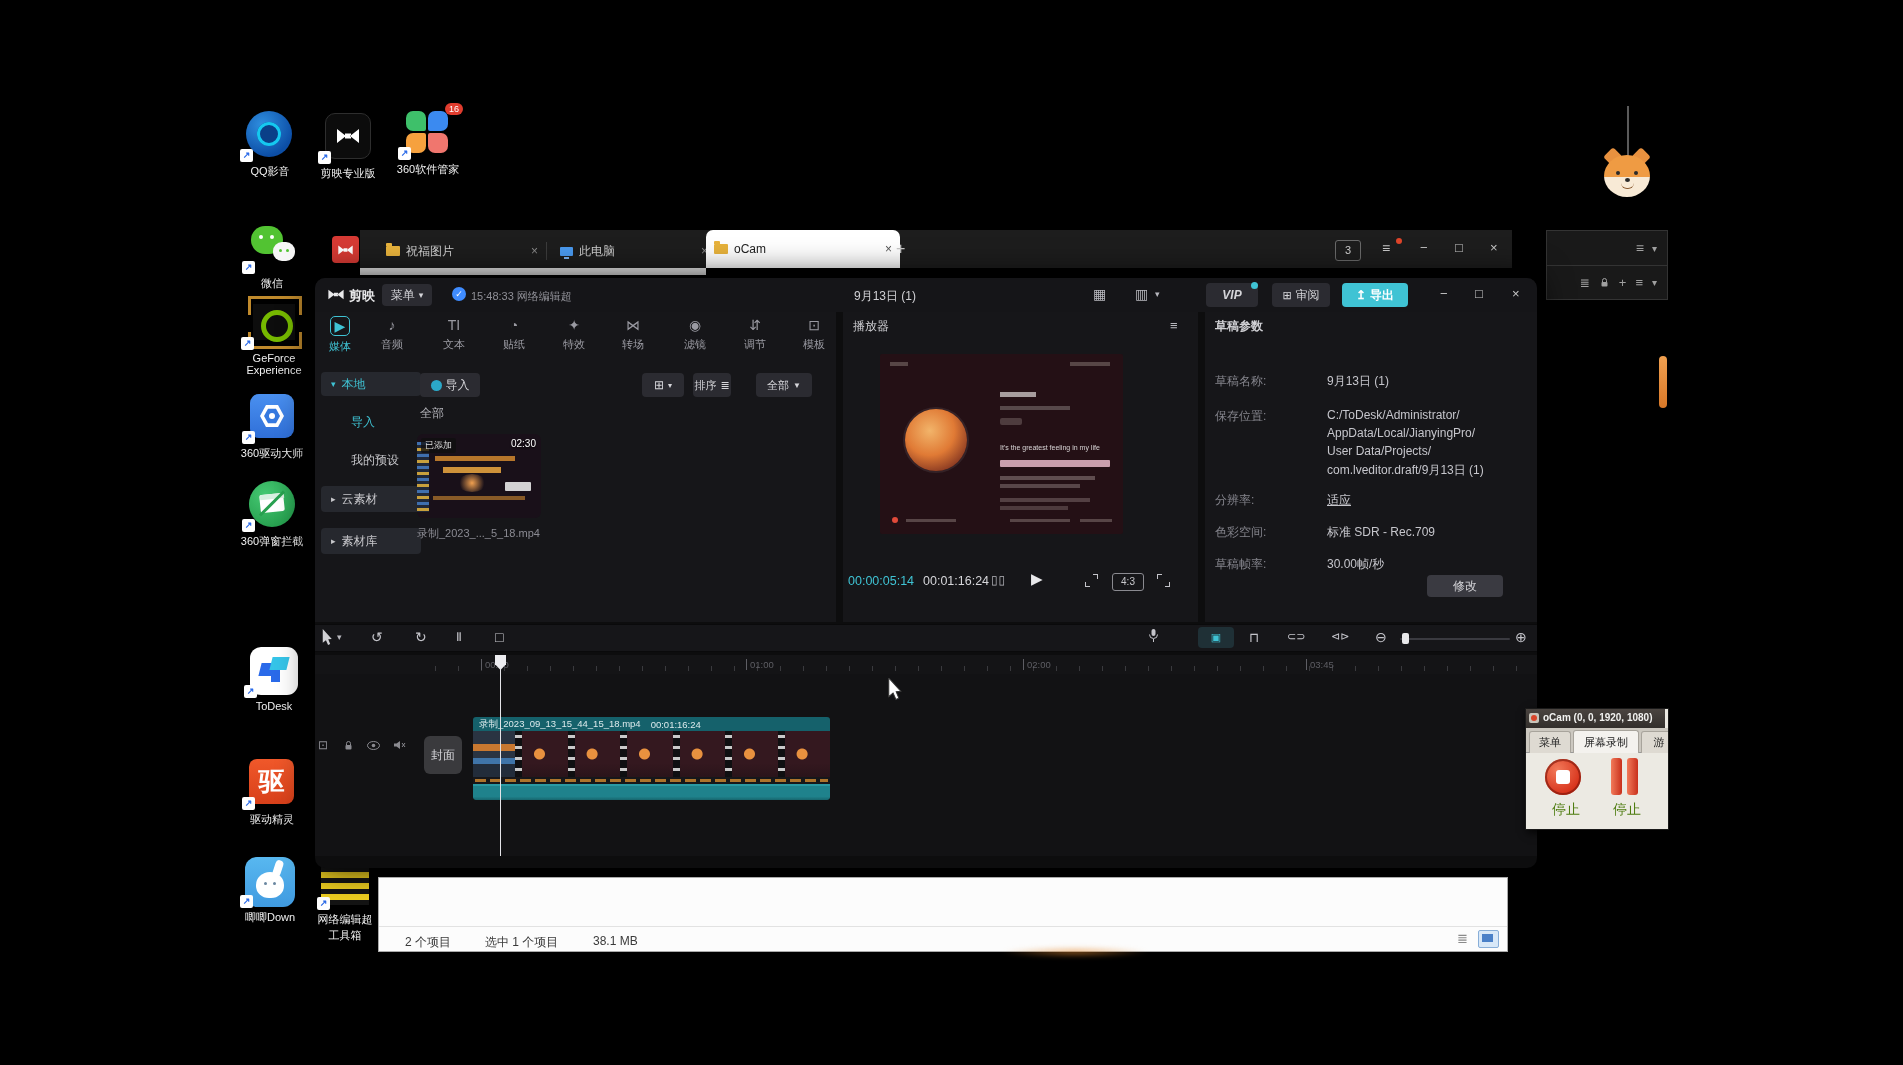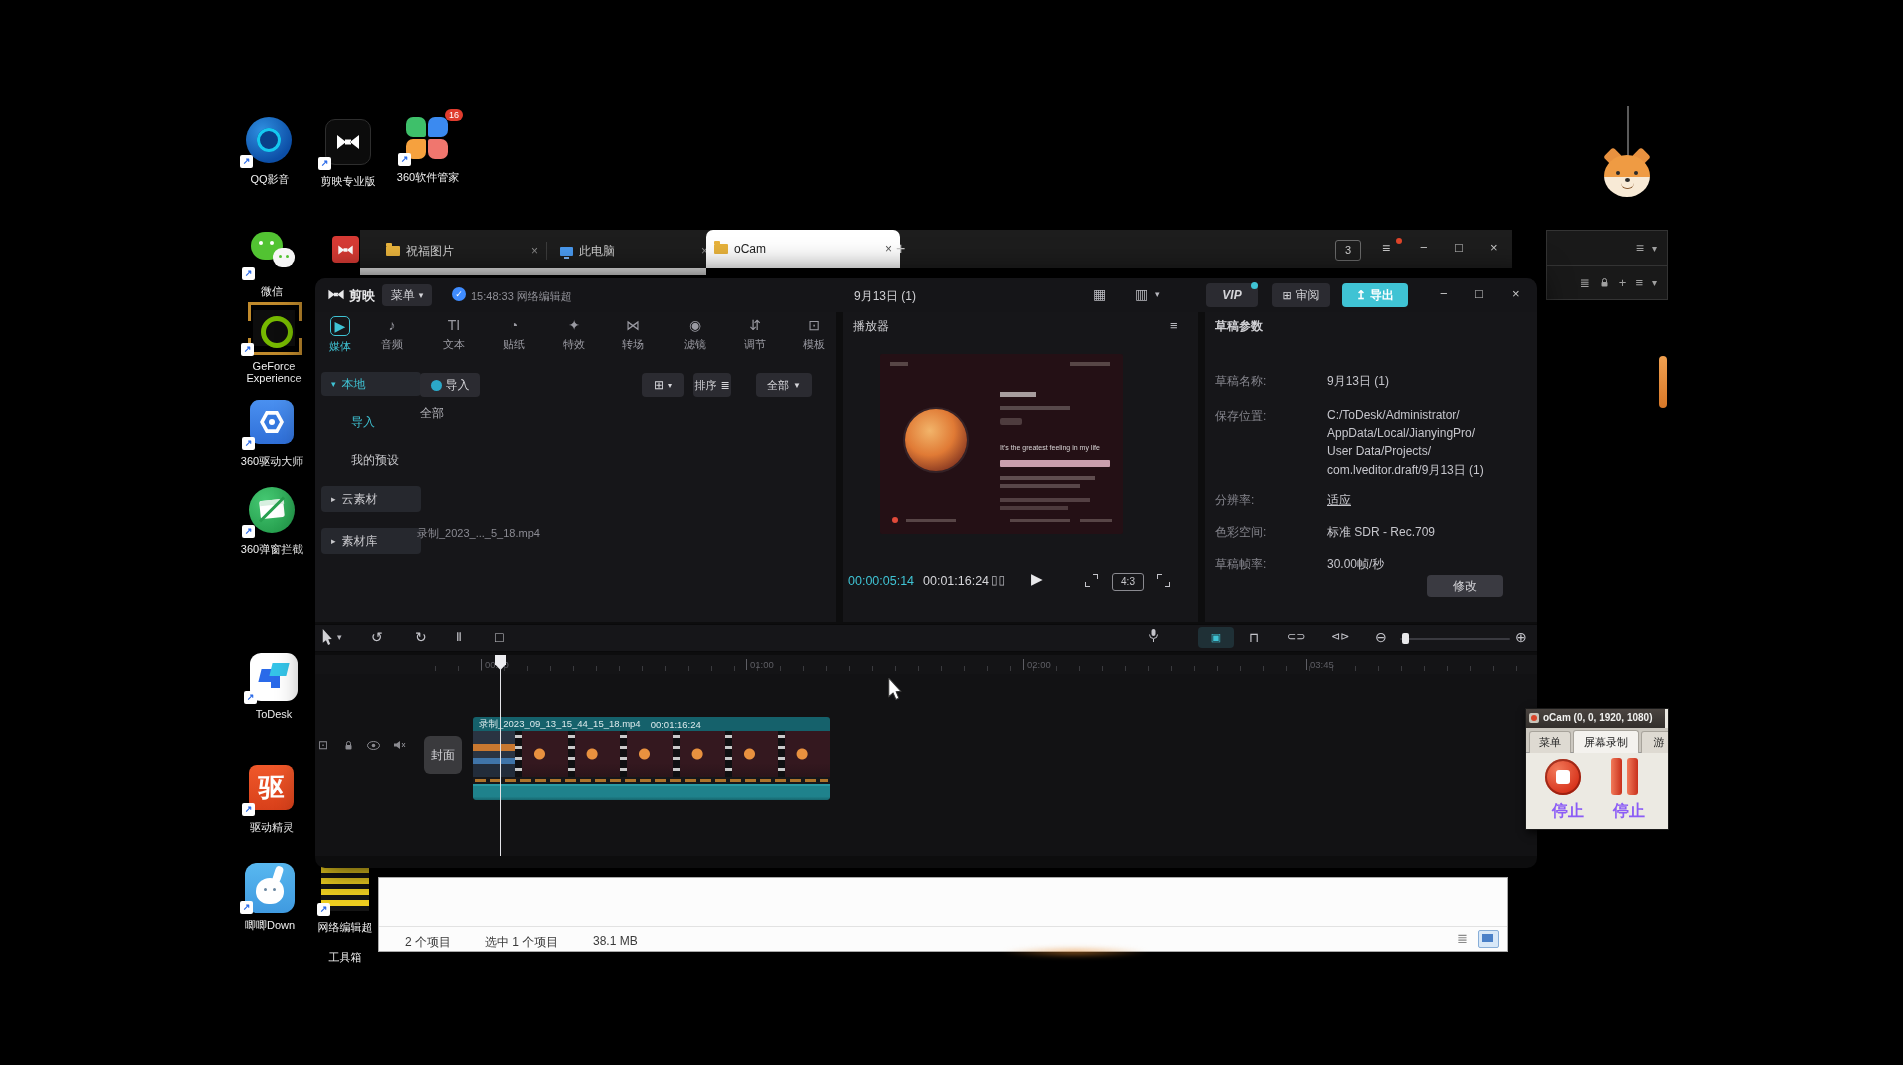--- a/index.html
+++ b/index.html
@@ -1,21 +1,21 @@
 <!DOCTYPE html>
 <html><head>
 <meta charset="utf-8">
 <style>
   html,body{margin:0;padding:0;background:#000;}
   #screen{position:relative;width:1903px;height:1065px;background:#000;overflow:hidden;
           font-family:"Liberation Sans",sans-serif;color:#ccc;}
   .p{position:absolute;}
   
   .dtile{text-align:center;cursor:default;}
-  .dic{position:relative;width:54px;height:50px;margin:6px auto;}
+  .dic{position:relative;width:54px;height:50px;margin:0 auto;}
   .dlabel{font-size:11px;color:#f0f0f0;text-shadow:0 1px 2px #000;margin-top:4px;
           white-space:nowrap;overflow:hidden;}
   .dlabel.wrap{white-space:normal;line-height:12px;max-height:25px;}
   .sc{position:absolute;left:-3px;bottom:-2px;width:13px;height:13px;background:#fff;
       border-radius:2px;font-size:9px;line-height:13px;color:#2a6ae9;font-weight:bold;text-align:center;}
   
   .tabbar{background:#1d1d1d;}
   .etab{display:flex;align-items:center;gap:6px;padding:0 8px;font-size:12px;color:#cfcfcf;}
   .etab .x{margin-left:auto;color:#8a8a8a;font-size:12px;}
   .etab.active{background:#fff;color:#222;border-radius:7px 7px 0 0;}
@@ -60,21 +60,21 @@
   .fsq:before{left:0;top:0;border-left:1.5px solid #c4c4ca;border-top:1.5px solid #c4c4ca;}
   .fsq:after{right:0;bottom:0;border-right:1.5px solid #c4c4ca;border-bottom:1.5px solid #c4c4ca;}
   .fsq2:before{left:0;bottom:0;top:auto;border-left:1.5px solid #c4c4ca;border-bottom:1.5px solid #c4c4ca;border-top:none;}
   .fsq2:after{right:0;top:0;bottom:auto;border-right:1.5px solid #c4c4ca;border-top:1.5px solid #c4c4ca;border-bottom:none;}
   
   #ocam{left:1525px;top:708px;width:142px;height:120px;border:1px solid #1a1a1a;
         box-shadow:2px 3px 8px rgba(0,0,0,.8);overflow:hidden;background:#eceae3;}
   .octab{position:absolute;top:3px;height:21px;background:#dedad2;border:1px solid #a8a49c;
          border-bottom:none;border-radius:3px 3px 0 0;font-size:11px;color:#222;
          display:flex;align-items:center;justify-content:center;}
-  .stoplbl{font-size:16px;color:#8b5cf6;font-weight:bold;}
+  .stoplbl{font-size:14px;color:#4d7c0f;}
 </style>
 </head>
 <body>
 
 <div id="screen">
 
   <div class="dtile p" style="left:230px;top:110px;width:80px">
     <div class="dic">
       <div class="p" style="left:3px;top:1px;width:46px;height:46px;border-radius:50%;background:radial-gradient(circle at 35% 30%,#2f8fe0,#0c4ea6 72%)"></div>
       <div class="p" style="left:14px;top:12px;width:24px;height:24px;border-radius:50%;background:#0a3f88;box-shadow:inset 0 0 0 3px #15c8f0"></div>
@@ -183,21 +183,21 @@
     </div>
     <div class="dlabel">唧唧Down</div>
   </div>
 
   <div class="dtile p" style="left:300px;top:860px;width:90px">
     <div class="dic" style="width:50px;height:48px">
       <div class="p" style="left:1px;top:1px;width:48px;height:44px;background:repeating-linear-gradient(180deg,#f0d020 0 6px,#141414 6px 11px)"></div>
       <span class="sc">↗</span>
     </div>
     <div class="dlabel">网络编辑超</div>
-    <div class="dlabel" style="margin-top:15px">工具箱</div>
+    <div class="dlabel" style="margin-top:1px">工具箱</div>
   </div>
 
   <div class="p tabbar" style="left:360px;top:230px;width:1152px;height:38px"></div>
   <div class="p" style="left:332px;top:236px;width:27px;height:27px;border-radius:4px;background:#d63a34">
     <svg class="p" style="left:5px;top:8px" width="17" height="12" viewBox="0 0 26 18">
         <path d="M2 2 L11 9 L2 16 Z M24 2 L15 9 L24 16 Z M10 6.5 h6 v5 h-6 Z" fill="#fff"></path>
       </svg>
   </div>
 
   <div class="p etab" style="left:378px;top:235px;width:152px;height:32px">
@@ -341,20 +341,30 @@
     <div class="p jbtn" style="left:378px;top:95px;width:38px;height:24px;font-size:11px">
       <span>排序</span>
       <span>≣</span>
     </div>
     <div class="p jbtn" style="left:441px;top:95px;width:56px;height:24px;font-size:11px">
       <span>全部</span>
       <span style="font-size:8px">▼</span>
     </div>
     <span class="p" style="left:105px;top:127px;font-size:12px;color:#b4b4ba">全部</span>
 
+    <div class="p" style="left:102px;top:156px;width:124px;height:84px;border-radius:6px;background:#191019;overflow:hidden">
+      <div class="p" style="left:0;top:8px;width:12px;height:70px;background:repeating-linear-gradient(180deg,#3f6fae 0 3px,#202838 3px 6px,#c8a03c 6px 9px,#202838 9px 12px)"></div>
+      <div class="p" style="left:18px;top:22px;width:80px;height:5px;background:#c8822e;opacity:.9"></div>
+      <div class="p" style="left:26px;top:33px;width:58px;height:6px;background:#d89a3c;opacity:.95"></div>
+      <div class="p" style="left:40px;top:40px;width:30px;height:18px;border-radius:50%;background:radial-gradient(circle,#f0a050,rgba(0,0,0,0) 70%)"></div>
+      <div class="p" style="left:88px;top:48px;width:26px;height:9px;background:#e8e8e8;opacity:.9;border-radius:1px"></div>
+      <div class="p" style="left:16px;top:62px;width:92px;height:4px;background:#b87a2e;opacity:.7"></div>
+      <span class="p" style="left:4px;top:4px;background:rgba(15,15,15,.78);color:#ddd;font-size:9px;padding:1px 4px;border-radius:2px">已添加</span>
+      <span class="p" style="right:5px;top:4px;color:#fff;font-size:10px;text-shadow:0 1px 2px #000">02:30</span>
+    </div>
     <span class="p" style="left:102px;top:248px;width:134px;font-size:11px;color:#8a8a92;white-space:nowrap;overflow:hidden">录制_2023_..._5_18.mp4</span>
 
     <span class="p" style="left:538px;top:40px;font-size:12px;color:#d0d0d4">播放器</span>
     <span class="p" style="left:855px;top:40px;font-size:13px;color:#b8b8be">≡</span>
 
     <div class="p" style="left:565px;top:76px;width:243px;height:180px;background:#241015;border-radius:2px;overflow:hidden">
       <div class="p" style="left:10px;top:8px;width:18px;height:4px;background:#7a6a68;opacity:.6"></div>
       <div class="p" style="left:190px;top:8px;width:40px;height:4px;background:#7a6a68;opacity:.6"></div>
       <div class="p" style="left:25px;top:55px;width:62px;height:62px;border-radius:50%;background:radial-gradient(circle at 40% 35%,#f2b46a,#e07a35 45%,#8a3a22 78%,#5a2018);box-shadow:0 0 0 2px rgba(255,255,255,.08)"></div>
       <div class="p" style="left:120px;top:38px;width:36px;height:5px;background:#c8c0c0;opacity:.8"></div>

